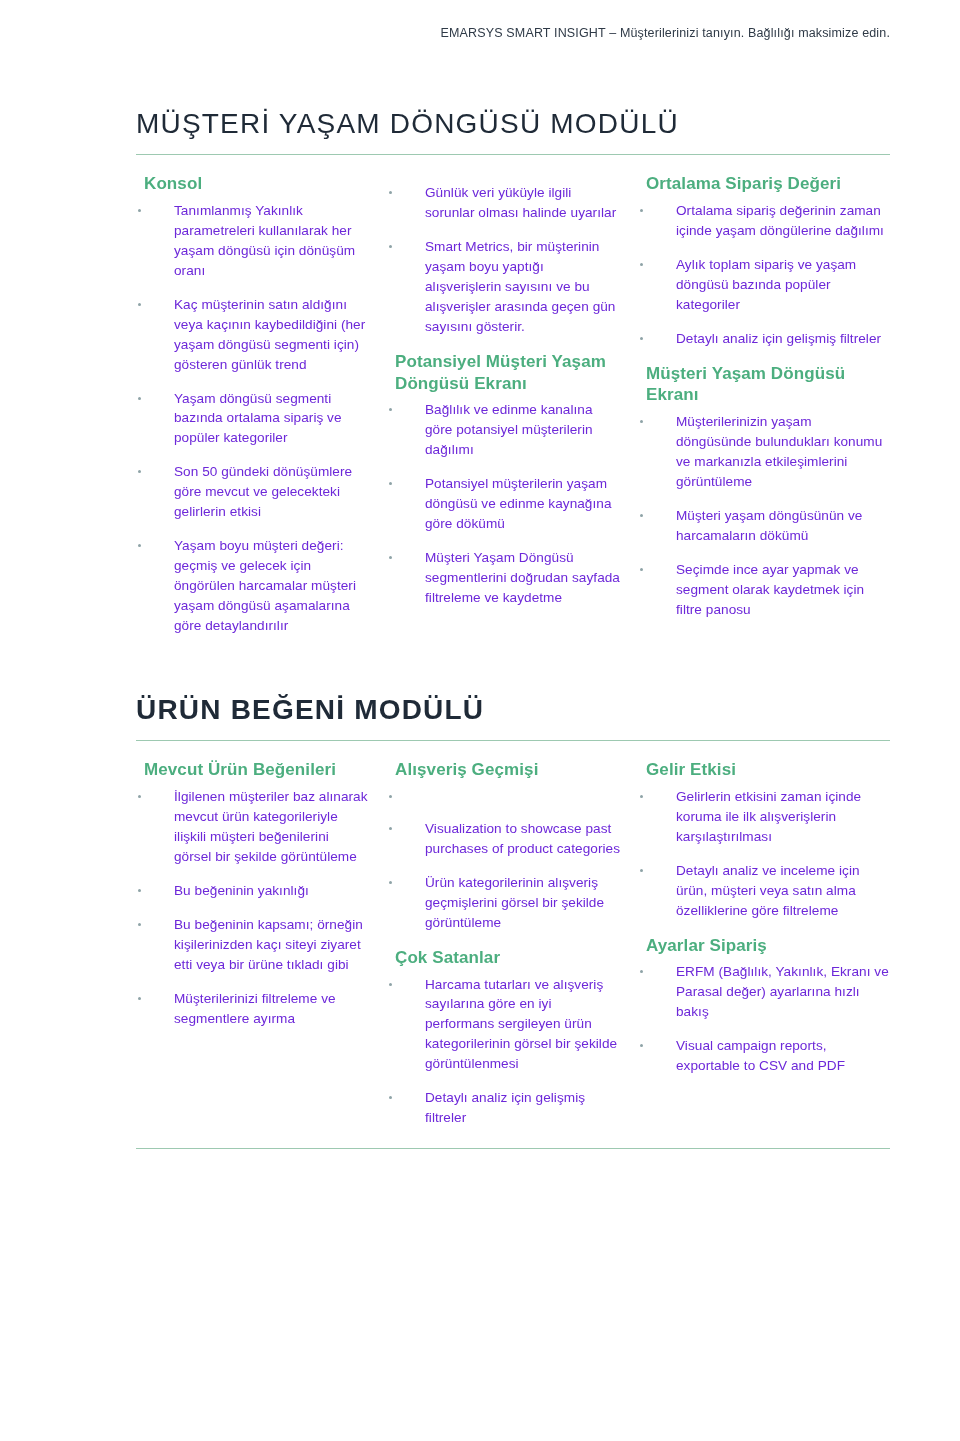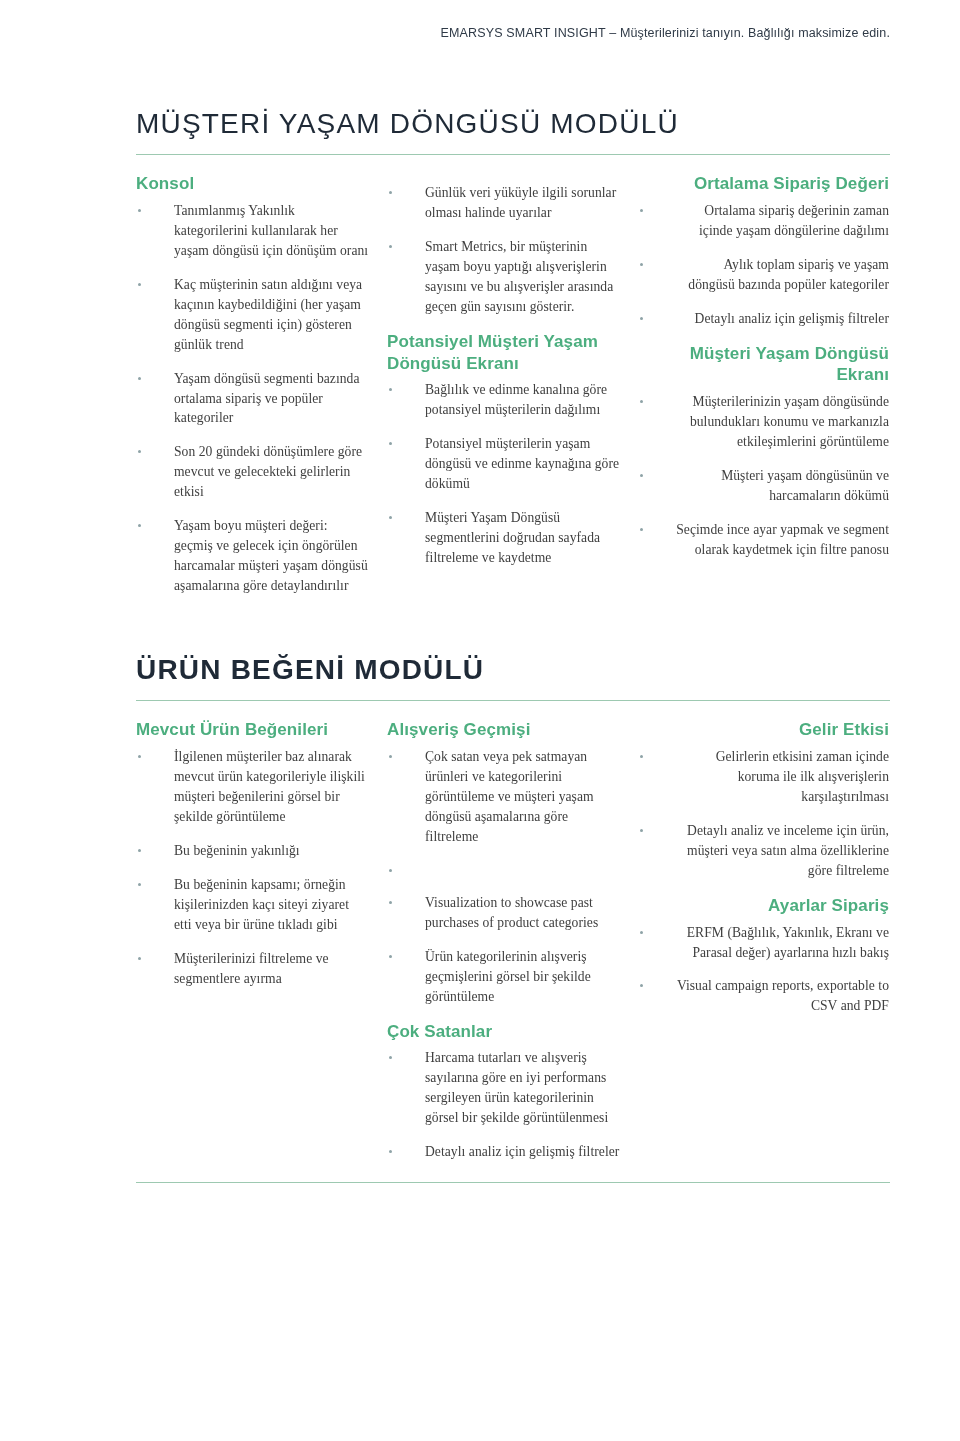--- a/index.html
+++ b/index.html
@@ -69,46 +69,45 @@
   .cols {
     display: flex;
     width: 754px;
     align-items: flex-start;
   }
   .col {
     width: 251px;
     box-sizing: border-box;
     padding-right: 18px;
   }
-  .col:last-child { padding-right: 0; text-align: right; }
+  .col:last-child { padding-right: 0; }
 
   .grp-title {
     color: #4cae7f;
     font-size: 17px;
     font-weight: 700;
     line-height: 1.28;
-    margin: 0 0 6px 0;
+    margin: 0 0 6px 8px;
     letter-spacing: 0.1px;
   }
   .grp-title.spaced { margin-top: 4px; }
 
   ul.bullets {
     list-style: none;
     margin: 0 0 0 0;
     padding: 0;
   }
   ul.bullets li {
     position: relative;
     padding-left: 38px;
     margin-bottom: 14px;
     font-size: 13.6px;
     line-height: 1.47;
-    color: #404040;
+    color: #6d28d9;
     letter-spacing: 0.05px;
-    font-family: Liberation Serif, serif;
   }
   ul.bullets li:before {
     content: "";
     position: absolute;
     left: 2px;
     top: 8px;
     width: 3px;
     height: 3px;
     background: #8ea3a7;
     border-radius: 50%;
@@ -137,24 +136,24 @@
 
     <div class="sec-block">
       <h1 class="module-title">MÜŞTERİ YAŞAM DÖNGÜSÜ MODÜLÜ</h1>
       <div class="rule"></div>
 
       <div class="cols">
 
         <div class="col">
           <h2 class="grp-title">Konsol</h2>
           <ul class="bullets">
-            <li>Tanımlanmış Yakınlık kategorilerini kullanılarak her yaşam döngüsü için dönüşüm oranı</li>
+            <li>Tanımlanmış Yakınlık parametreleri kullanılarak her yaşam döngüsü için dönüşüm oranı</li>
             <li>Kaç müşterinin satın aldığını veya kaçının kaybedildiğini (her yaşam döngüsü segmenti için) gösteren günlük trend</li>
             <li>Yaşam döngüsü segmenti bazında ortalama sipariş ve popüler kategoriler</li>
-            <li>Son 20 gündeki dönüşümlere göre mevcut ve gelecekteki gelirlerin etkisi</li>
+            <li>Son 50 gündeki dönüşümlere göre mevcut ve gelecekteki gelirlerin etkisi</li>
             <li>Yaşam boyu müşteri değeri: geçmiş ve gelecek için öngörülen harcamalar müşteri yaşam döngüsü aşamalarına göre detaylandırılır</li>
           </ul>
         </div>
 
         <div class="col">
           <div class="vpad-sm"></div>
           <ul class="bullets">
             <li>Günlük veri yüküyle ilgili sorunlar olması halinde uyarılar</li>
             <li>Smart Metrics, bir müşterinin yaşam boyu yaptığı alışverişlerin sayısını ve bu alışverişler arasında geçen gün sayısını gösterir.</li>
           </ul>
@@ -196,21 +195,20 @@
             <li>İlgilenen müşteriler baz alınarak mevcut ürün kategorileriyle ilişkili müşteri beğenilerini görsel bir şekilde görüntüleme</li>
             <li>Bu beğeninin yakınlığı</li>
             <li>Bu beğeninin kapsamı; örneğin kişilerinizden kaçı siteyi ziyaret etti veya bir ürüne tıkladı gibi</li>
             <li>Müşterilerinizi filtreleme ve segmentlere ayırma</li>
           </ul>
         </div>
 
         <div class="col">
           <h2 class="grp-title">Alışveriş Geçmişi</h2>
           <ul class="bullets">
-            <li>Çok satan veya pek satmayan ürünleri ve kategorilerini görüntüleme ve müşteri yaşam döngüsü aşamalarına göre filtreleme</li>
             <li class="spacer-li"></li>
             <li>Visualization to showcase past purchases of product categories</li>
             <li>Ürün kategorilerinin alışveriş geçmişlerini görsel bir şekilde görüntüleme</li>
           </ul>
           <h2 class="grp-title spaced">Çok Satanlar</h2>
           <ul class="bullets">
             <li>Harcama tutarları ve alışveriş sayılarına göre en iyi performans sergileyen ürün kategorilerinin görsel bir şekilde görüntülenmesi</li>
             <li>Detaylı analiz için gelişmiş filtreler</li>
           </ul>
         </div>

